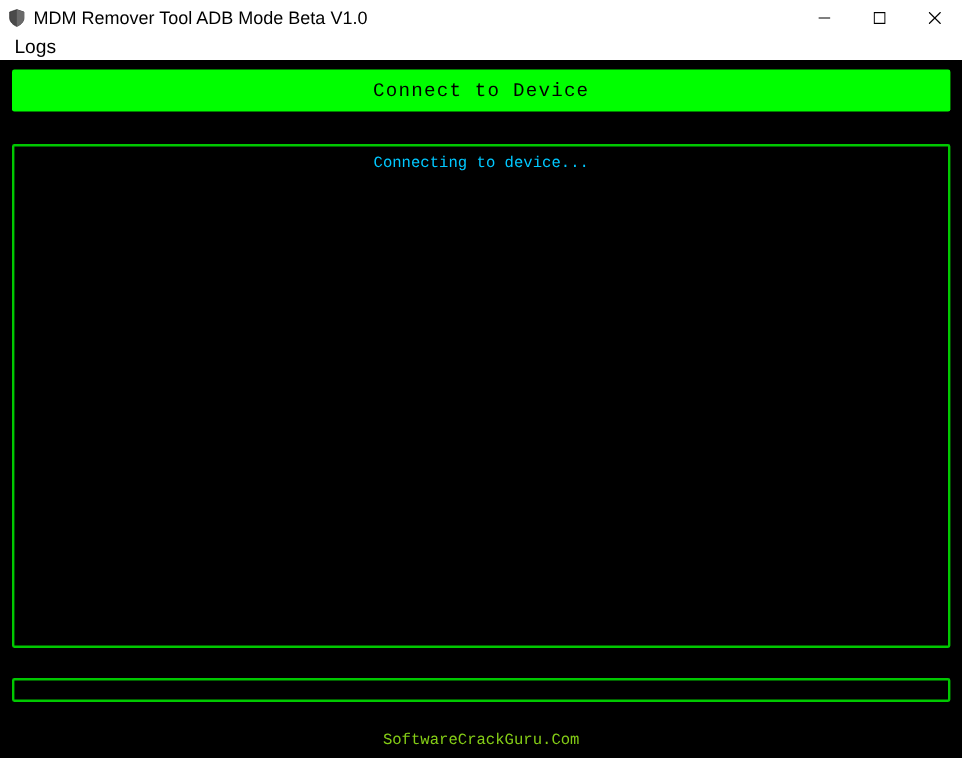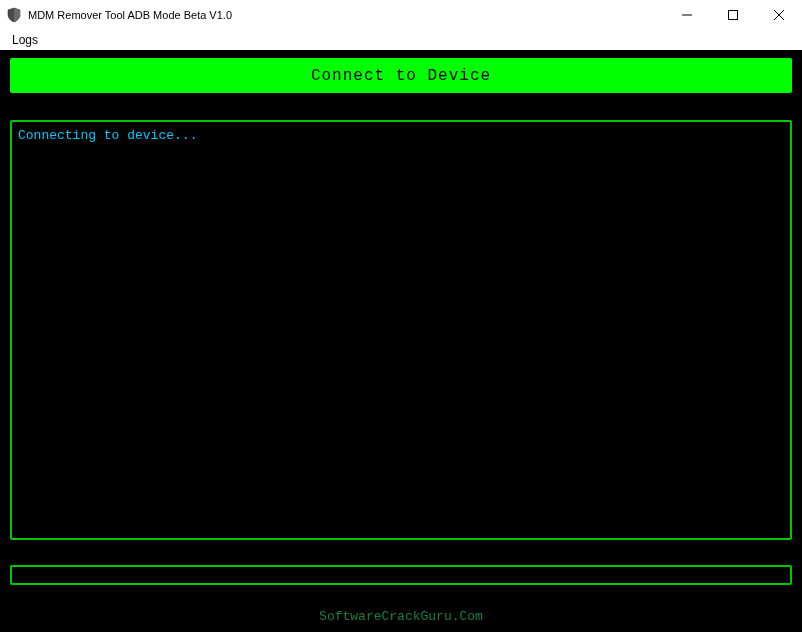--- a/index.html
+++ b/index.html
@@ -13,21 +13,21 @@
       font-family: "Segoe UI", Tahoma, sans-serif;
       background: #fff;
       overflow: hidden;
     }
     .titlebar {
       height: 30px;
       background: #ffffff;
       display: flex;
       align-items: center;
       padding-left: 6px;
-      font-size: 11px;
+      font-size: 15px;
       color: #000;
       position: relative;
     }
     .titlebar-icon {
       width: 16px;
       height: 16px;
       margin-right: 6px;
       display: inline-flex;
       align-items: center;
       justify-content: center;
@@ -50,21 +50,21 @@
       justify-content: center;
       font-size: 10px;
       background: #ffffff;
       cursor: default;
     }
     .win-btn svg { pointer-events:none; }
     .menubar {
       height: 20px;
       background: #ffffff;
       padding-left: 8px;
-      font-size: 12px;
+      font-size: 16px;
       color: #000;
       display: flex;
       align-items: center;
     }
     .menu-item {
       padding: 0 4px;
       cursor: default;
     }
     .client-area {
       width: 802px;
@@ -95,34 +95,35 @@
       margin-top: 8px;
       flex: 1;
       border: 2px solid #00c800;
       background: #000000;
       padding: 6px 6px;
       font-family: "Consolas", "Courier New", monospace;
       font-size: 13px;
       color: #00c8ff;
       overflow: hidden;
       border-radius: 2px;
+      text-align: center;
     }
     .status-bar {
       margin-top: 6px;
       height: 20px;
       border: 2px solid #00c800;
       background: #000000;
       border-radius: 2px;
     }
     .footer-link {
       margin-top: 4px;
       text-align: center;
       font-family: "Consolas", "Courier New", monospace;
       font-size: 13px;
-      color: #15803d;
+      color: #84cc16;
       height: 18px;
       line-height: 18px;
     }
     .footer-link span {
       cursor: pointer;
     }
   </style>
 </head>
 <body>
 

